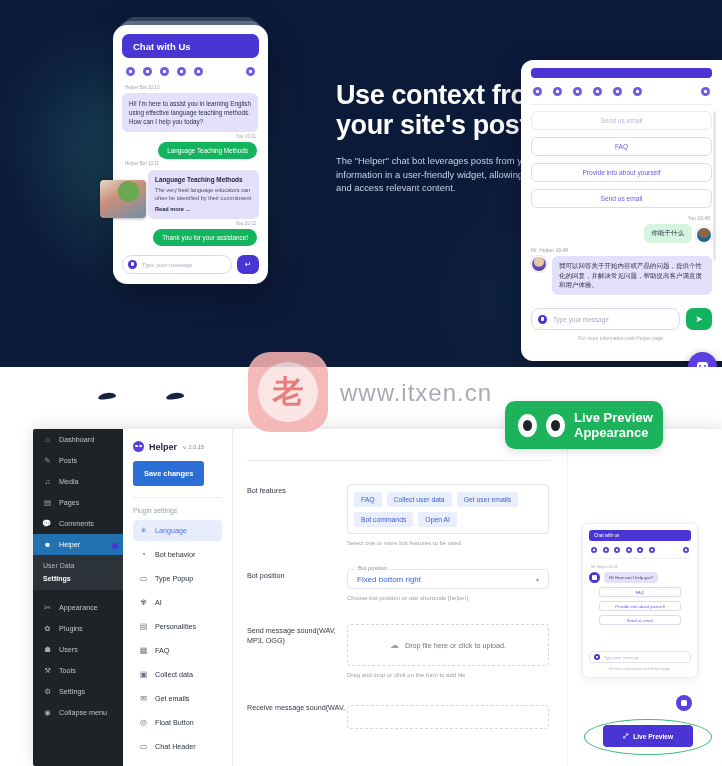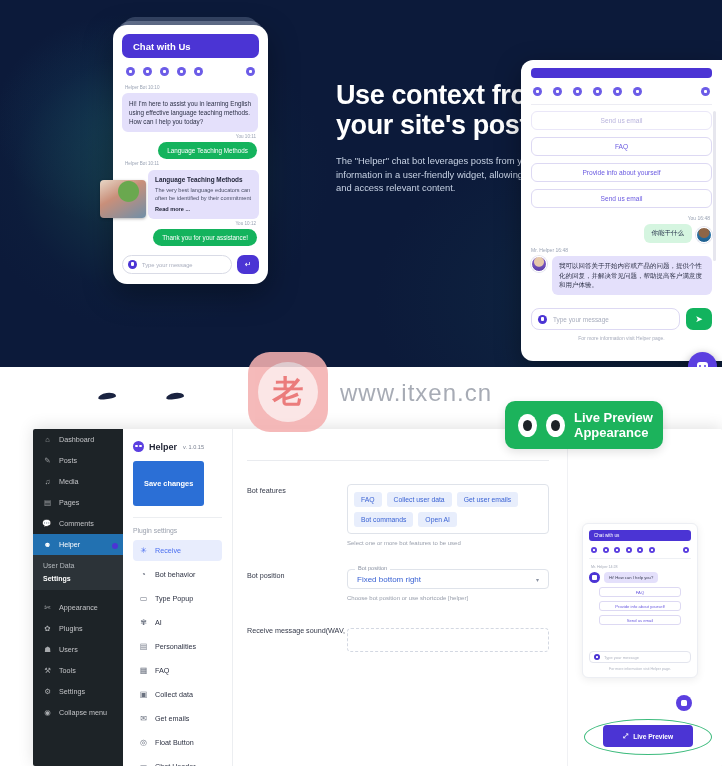--- a/index.html
+++ b/index.html
@@ -181,21 +181,21 @@
 
   .plug-nav { position:absolute; left:90px; top:0; width:110px; height:337px; background:#fff;
       border-right:1px solid #eceef1; padding:12px 10px 0 10px; }
   .plug-brand { display:flex; align-items:center; gap:5px; }
   .brand-dot { width:11px;height:11px;border-radius:50%;background:#5b3fe0;position:relative;}
   .brand-dot::before,.brand-dot::after{content:"";position:absolute;top:4px;width:2.2px;height:2.2px;background:#fff;border-radius:50%;}
   .brand-dot::before{left:2.4px;} .brand-dot::after{right:2.4px;}
   .brand-name { font-size:9px; font-weight:bold; color:#1f2333; }
   .brand-ver { font-size:5.6px; color:#7b8292; margin-left:1px; }
   .save-btn { margin-top:9px; background:#2b6fd6; color:#fff; font-size:7.4px; font-weight:bold;
-     border:none; border-radius:3px; padding:18px 11px; cursor:pointer; }
+     border:none; border-radius:3px; padding:8px 11px; cursor:pointer; }
   .plug-hr { height:1px; background:#eceef1; margin:11px 0 9px 0; }
   .plug-label { font-size:6.8px; color:#9aa0ad; margin-bottom:6px; }
   .plug-item { display:flex; align-items:center; gap:7px; height:21px; padding-left:6px;
      border-radius:4px; font-size:7.2px; color:#2c3142; cursor:pointer; margin-bottom:3px; }
   .plug-item .pic { width:9px;height:9px;flex:0 0 auto; display:flex;align-items:center;justify-content:center; color:#6b7280; font-size:8px;}
   .plug-item.sel { background:#e8edfd; color:#4a6ef0; }
   .plug-item.sel .pic { color:#4a6ef0; }
 
   .content { position:absolute; left:200px; top:0; right:155px; height:337px; padding:14px 18px 0 14px; overflow:hidden; }
   .c-title { font-size:9px; font-weight:bold; color:#1f2333; }
@@ -445,21 +445,21 @@
         <span class="brand-dot"></span>
         <span class="brand-name">Helper</span>
         <span class="brand-ver">v. 1.0.15</span>
       </div>
       <button class="save-btn">Save changes</button>
       <div class="plug-hr"></div>
       <div class="plug-label">Plugin settings</div>
 
       <div class="plug-item sel">
         <span class="pic">✳</span>
-        <span>Receive</span>
+        <span>Language</span>
       </div>
       <div class="plug-item">
         <span class="pic">◔</span>
         <span>Bot behavior</span>
       </div>
       <div class="plug-item">
         <span class="pic">▭</span>
         <span>Type Popup</span>
       </div>
       <div class="plug-item">
@@ -514,20 +514,30 @@
         <div class="f-ctrl">
           <div class="selwrap">
             <span class="sel-legend">Bot position</span>
             <span class="sel-val">Fixed bottom right</span>
             <span class="sel-caret">▾</span>
           </div>
           <div class="f-help">Choose bot position or use shortcode [helper]</div>
         </div>
       </div>
 
+      <div class="field">
+        <div class="f-label">Send message sound(WAV, MP3, OGG)</div>
+        <div class="f-ctrl">
+          <div class="drop">
+            <span class="drop-ic">☁</span>
+            <span class="drop-txt">Drop file here or click to upload.</span>
+          </div>
+          <div class="f-help">Drag and drop or click on the form to add file</div>
+        </div>
+      </div>
 
       <div class="field">
         <div class="f-label">Receive message sound(WAV,</div>
         <div class="f-ctrl">
           <div class="drop2"></div>
         </div>
       </div>
     </div>
 
     <div class="preview">

